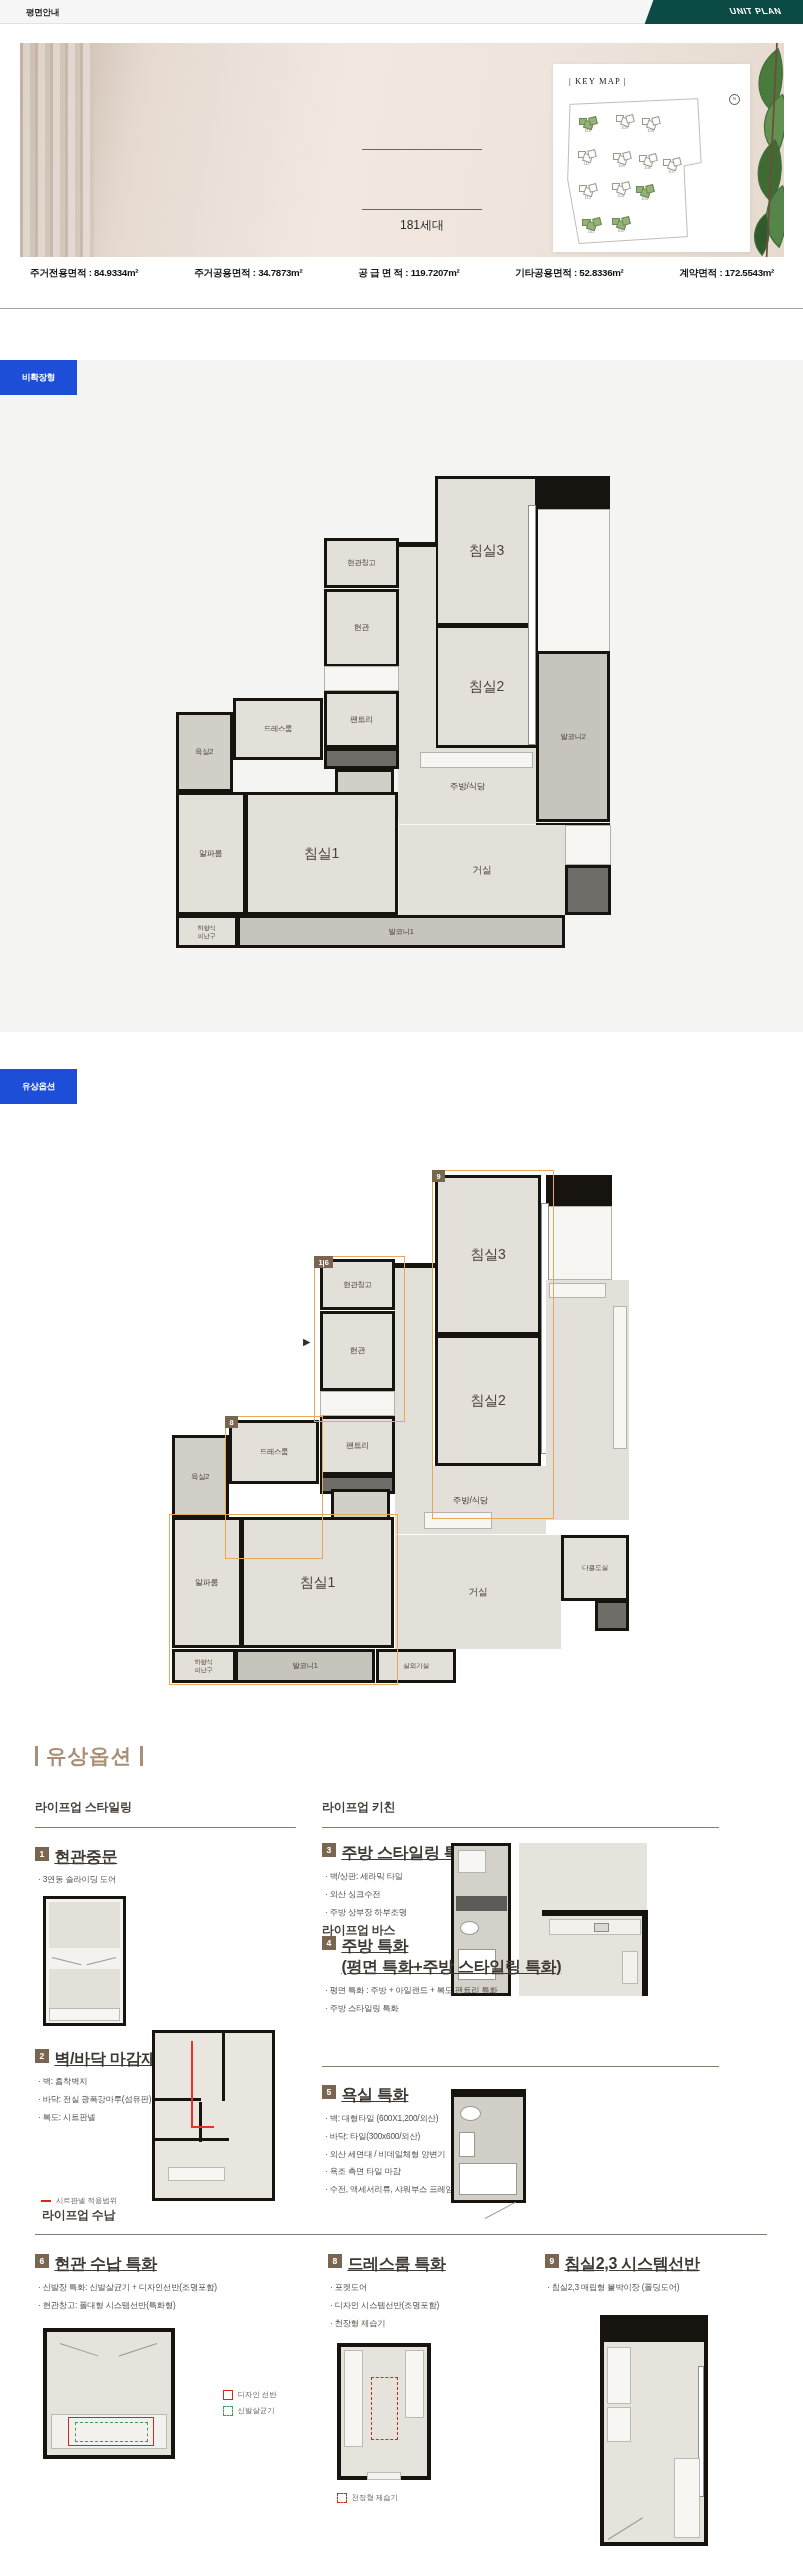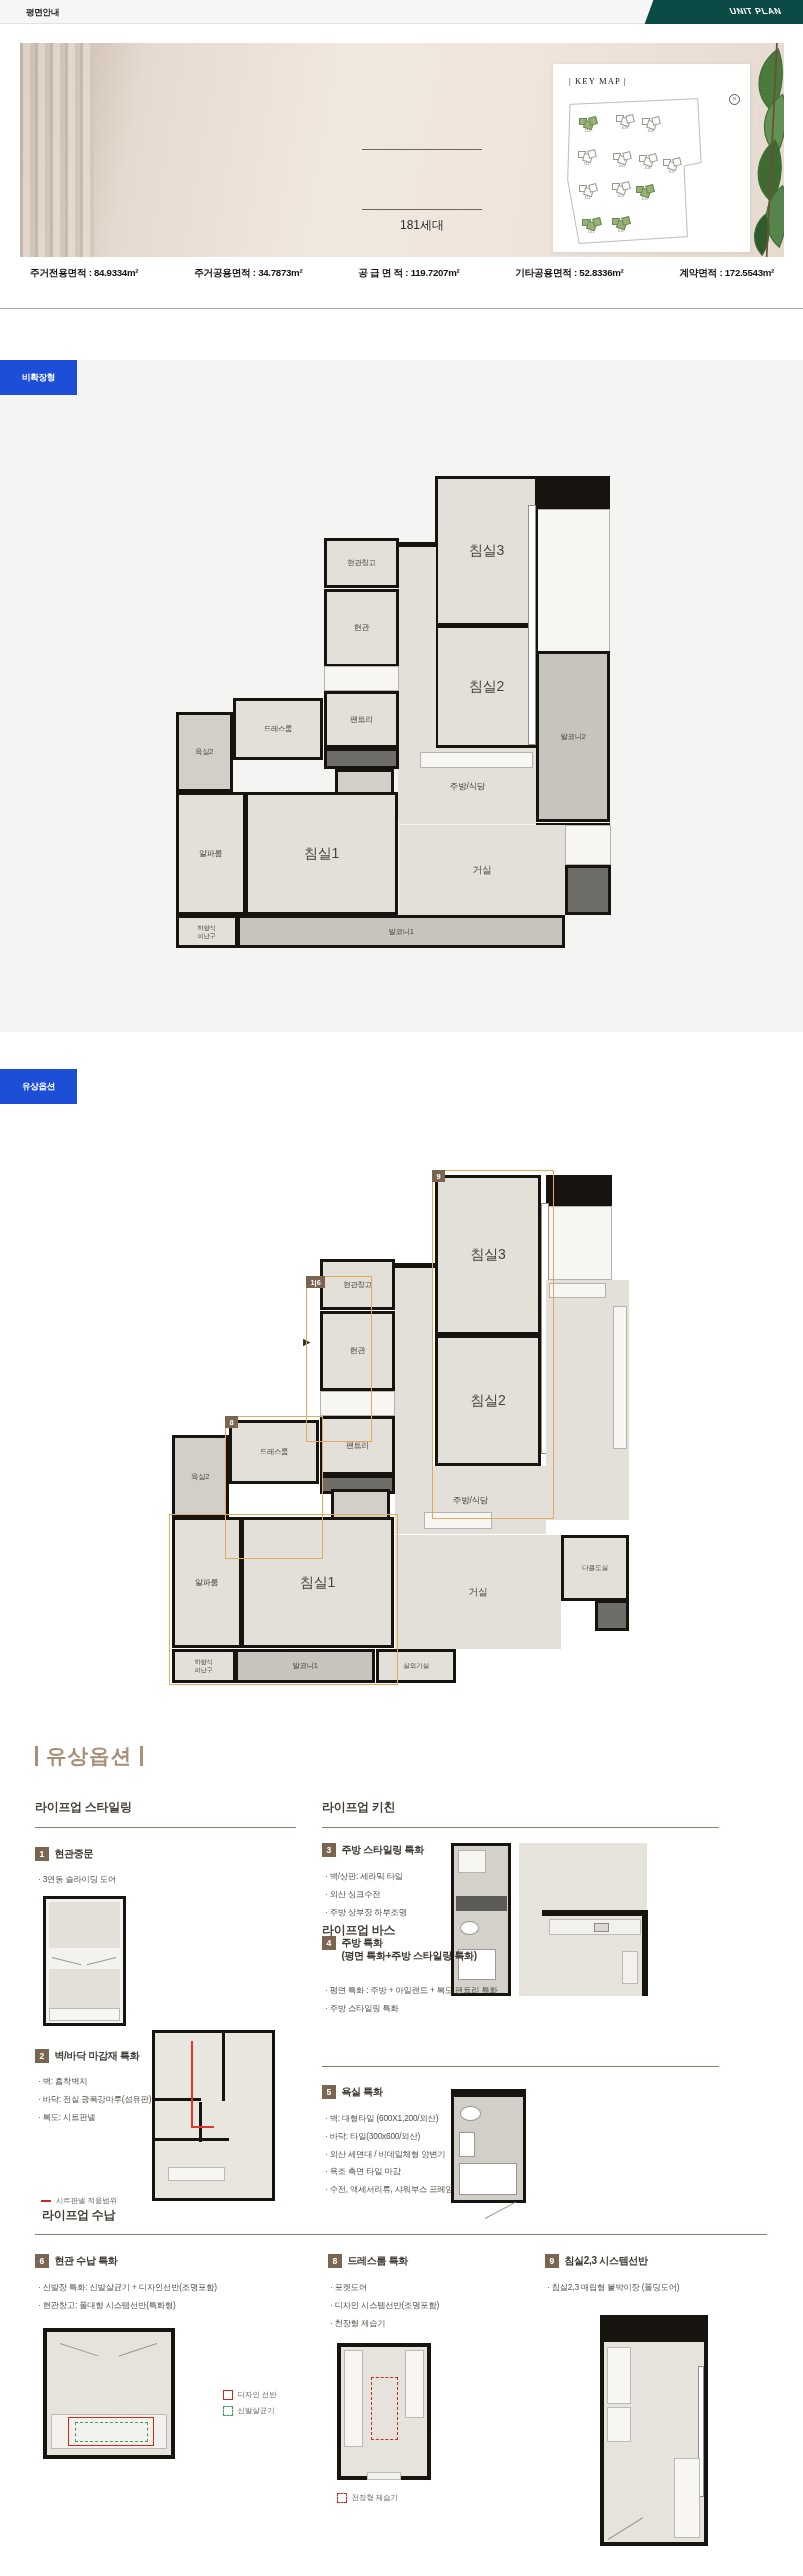--- a/index.html
+++ b/index.html
@@ -56,21 +56,21 @@
   .zone-badge.tr{left:auto;right:-1.1px;}
   .entry-marker{position:absolute;font-size:9.7px;color:#33302b;}
   
   .opt-title{position:absolute;left:35px;top:1742px;display:flex;align-items:center;gap:8px;}
   .opt-title .bar{width:2.9px;height:20.5px;background:#a98f77;}
   .opt-title .txt{font-size:20.5px;font-weight:bold;color:#a98f77;letter-spacing:1.1px;}
   .grp-head{position:absolute;font-size:12px;font-weight:bold;color:#463f37;letter-spacing:-0.3px;}
   .grp-rule{position:absolute;height:1.1px;background:#8d7b6c;}
   .opt-item{position:absolute;display:flex;align-items:flex-start;gap:5.7px;}
   .opt-no{background:#7a6550;color:#fff;font-size:8.6px;font-weight:bold;min-width:13.7px;height:13.7px;display:flex;align-items:center;justify-content:center;}
-  .opt-name{font-size:10px;font-weight:bold;color:#3f3933;letter-spacing:-0.3px;line-height:1.3;white-space:pre-line;}
+  .opt-name{font-size:16px;font-weight:bold;color:#3f3933;letter-spacing:-0.3px;line-height:1.3;white-space:pre-line;text-decoration:underline;}
   .bullets{position:absolute;}
   .bullet{font-size:8.3px;color:#55504a;letter-spacing:-0.2px;line-height:2.15;white-space:nowrap;}
   .legend{position:absolute;display:flex;flex-direction:column;gap:6.3px;}
   .leg-row{display:flex;align-items:center;gap:4.6px;font-size:7.4px;color:#6b655e;}
   .sw{display:inline-block;}
   .sw.red-line{width:10.3px;height:1.7px;background:#d3281c;}
   .sw.red-box{width:8px;height:8px;border:1.1px solid #d3281c;}
   .sw.green-dash-box{width:8px;height:8px;border:1.1px dashed #3c9e55;}
   .sw.red-dash-box{width:8px;height:8px;border:1.1px dashed #d3281c;}
   
@@ -320,21 +320,21 @@
       <div class="rm t-room" style="left: 4.6px; top: 514px; width: 64px; height: 34px;">
         <span class="rm-label" style="font-size: 6.3px;">하향식
 피난구</span>
       </div>
       <div class="rm t-balcony" style="left: 68px; top: 514px; width: 140px; height: 34px;">
         <span class="rm-label" style="font-size: 7.4px;">발코니1</span>
       </div>
       <div class="rm t-room" style="left: 209px; top: 514px; width: 80px; height: 34px;">
         <span class="rm-label" style="font-size: 6.8px;">실외기실</span>
       </div>
-      <div class="zone" style="left: 139px; top: 121px; width: 66px; height: 166px; margin-top: 20px;">
+      <div class="zone" style="left: 147px; top: 121px; width: 91px; height: 166px;">
         <span class="zone-badge">1|6</span>
       </div>
       <div class="zone" style="left: 265px; top: 35px; width: 122px; height: 349px;">
         <span class="zone-badge">9</span>
       </div>
       <div class="zone" style="left: 58px; top: 281px; width: 98px; height: 143px;">
         <span class="zone-badge">8</span>
       </div>
       <div class="zone" style="left: 2.3px; top: 379px; width: 229px; height: 171px;"></div>
     </div>

